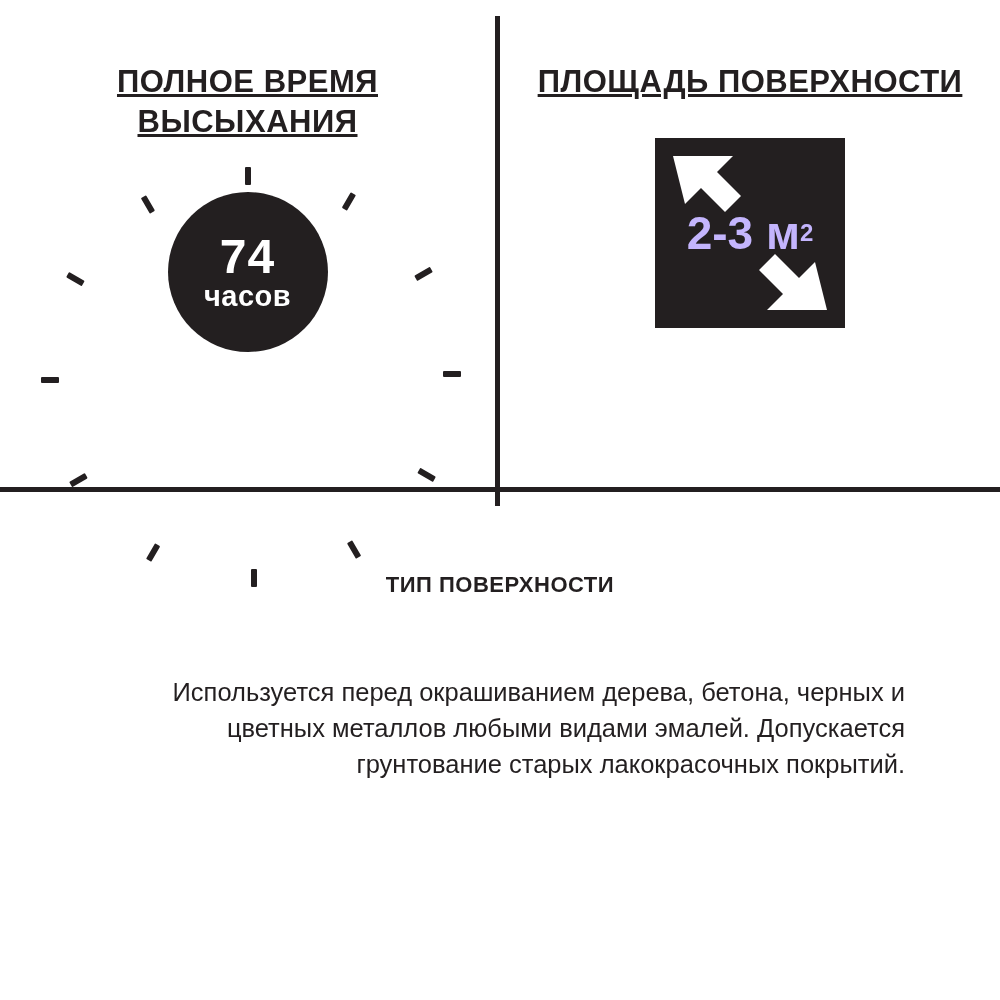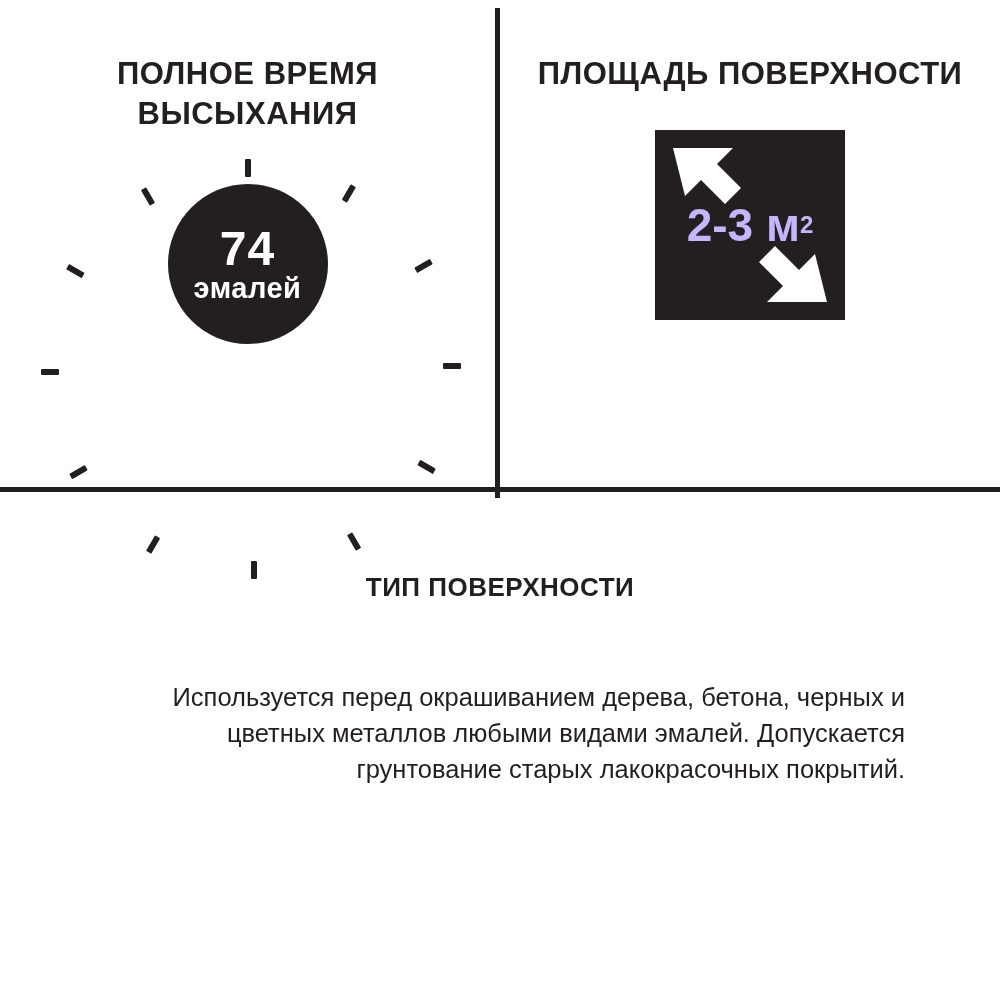--- a/index.html
+++ b/index.html
@@ -22,24 +22,25 @@
     top: 0;
     width: 1000px;
     height: 1000px;
     box-sizing: border-box;
   }
 
   
   .top-row {
     position: absolute;
     left: 0;
-    top: 8px;
+    top: 16px;
     width: 1000px;
     height: 490px;
     display: flex;
+    text-decoration: underline;
   }
   .cell {
     position: relative;
     box-sizing: border-box;
     display: flex;
     flex-direction: column;
     align-items: center;
   }
   .cell-left {
     width: 500px;
@@ -158,21 +159,21 @@
     left: 0;
     top: 492px;
     width: 1000px;
     height: 508px;
     display: flex;
     flex-direction: column;
     align-items: center;
   }
   .bottom-title {
     margin-top: 80px;
-    font-size: 26px;
+    font-size: 22px;
     font-weight: bold;
     letter-spacing: 0.5px;
     text-transform: uppercase;
     text-align: center;
     color: #231f20;
   }
   .bottom-body {
     margin-top: 76px;
     width: 810px;
     text-align: right;
@@ -201,21 +202,21 @@
         <div class="tick" style="transform: rotate(150deg) translate(-3px,-105px);"></div>
         <div class="tick" style="transform: rotate(180deg) translate(-3px,-105px);"></div>
         <div class="tick" style="transform: rotate(210deg) translate(-3px,-105px);"></div>
         <div class="tick" style="transform: rotate(240deg) translate(-3px,-105px);"></div>
         <div class="tick" style="transform: rotate(270deg) translate(-3px,-105px);"></div>
         <div class="tick" style="transform: rotate(300deg) translate(-3px,-105px);"></div>
         <div class="tick" style="transform: rotate(330deg) translate(-3px,-105px);"></div>
 
         <div class="clock-face">
           <div class="clock-num">74</div>
-          <div class="clock-unit">эмалей</div>
+          <div class="clock-unit">часов</div>
         </div>
       </div>
     </div>
 
     <div class="cell cell-right">
       <div class="cell-title">ПЛОЩАДЬ ПОВЕРХНОСТИ</div>
 
       <div class="area-wrap">
         <svg class="arrow-svg" width="190" height="190" viewBox="0 0 190 190">
 

